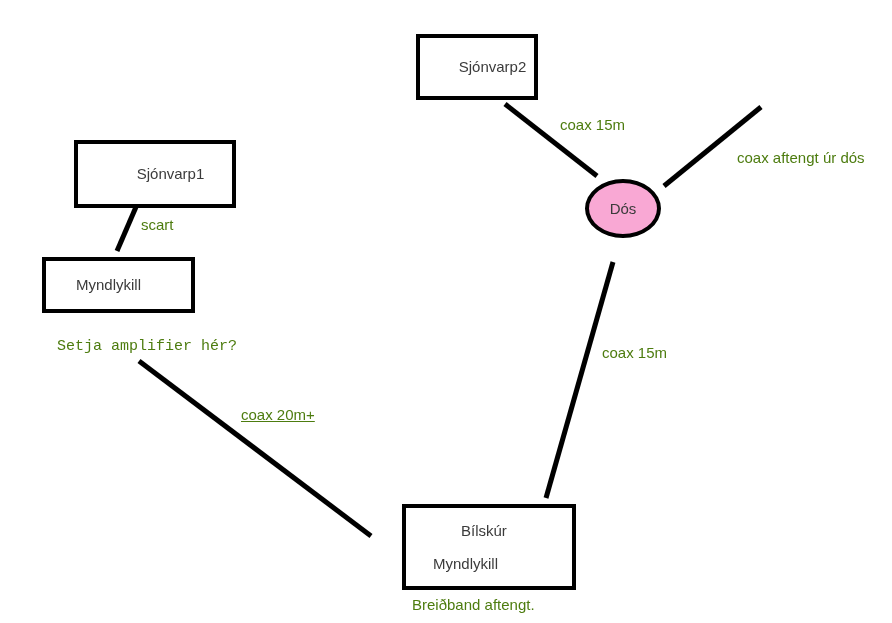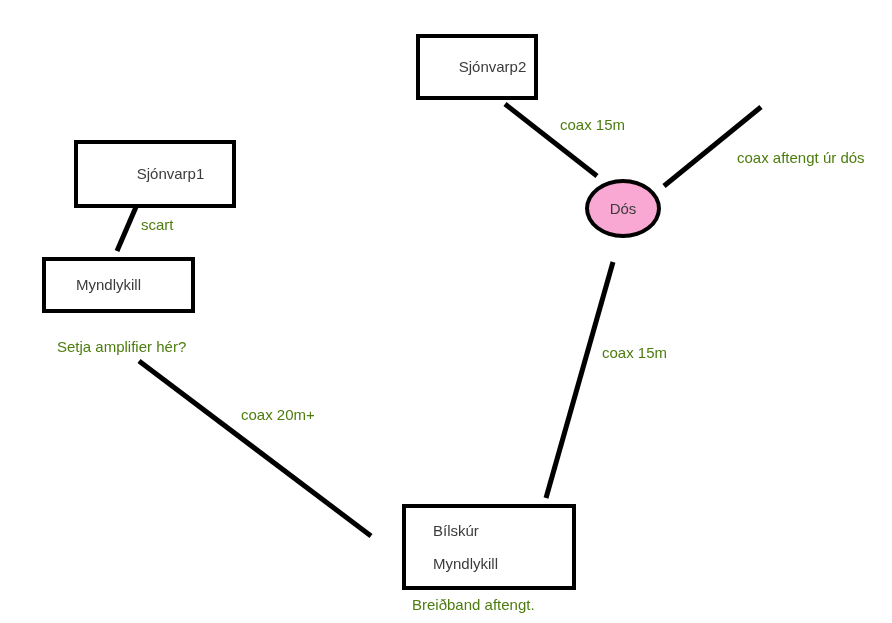--- a/index.html
+++ b/index.html
@@ -36,21 +36,21 @@
     align-items: center;
     justify-content: center;
     padding-left: 31px;
   }
   .node-box.stacked-label {
     display: flex;
     flex-direction: column;
     justify-content: center;
     padding-left: 27px;
   }
-  .stacked-label .line-a { margin-bottom: 17px; }
+  .stacked-label .line-a { margin-bottom: 17px; margin-left: 28px; }
   .node-ellipse {
     position: absolute;
     box-sizing: border-box;
     border: 4px solid #000000;
     border-radius: 50%;
     background: #f9a8d4;
     color: #3b3b3b;
     font-size: 15px;
     display: flex;
     align-items: center;
@@ -99,19 +99,19 @@
   </div>
 
   <div class="free-text" style="left:141px; top:217px;text-align:center;">scart</div>
 
   <div class="free-text" style="left:560px; top:117px;">coax 15m</div>
 
   <div class="free-text" style="left:722px; top:150px;margin-left:15px;">coax aftengt úr dós</div>
 
   <div class="free-text" style="left:602px; top:345px;">coax 15m</div>
 
-  <div class="free-text" style="left:241px; top:407px;">coax 20m+</div>
+  <div class="free-text" style="left:241px; top:407px;text-decoration:underline;">coax 20m+</div>
 
-  <div class="free-text" style="left:57px; top:339px;">Setja amplifier hér?</div>
+  <div class="free-text" style="left:57px; top:339px;font-family:Liberation Mono, monospace;">Setja amplifier hér?</div>
 
   <div class="free-text" style="left:412px; top:597px;">Breiðband aftengt.</div>
 
 </div>
 
 </body></html>

